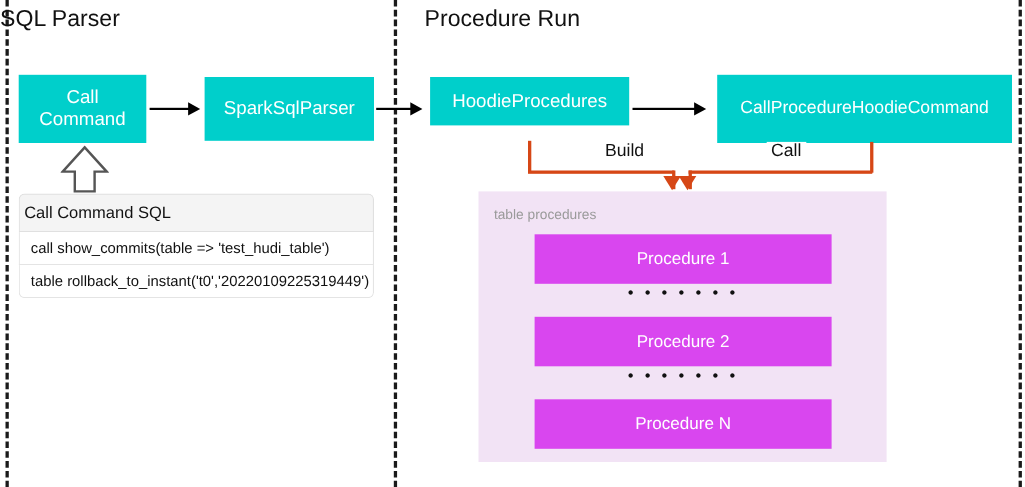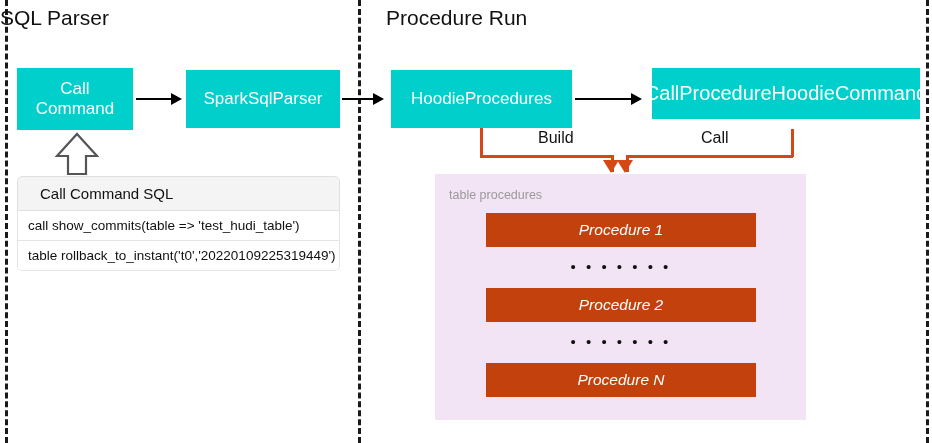--- a/index.html
+++ b/index.html
@@ -49,22 +49,22 @@
     align-items: center;
     justify-content: center;
     text-align: center;
     font-size: 17px;
     line-height: 1.18;
     box-sizing: border-box;
     white-space: pre-line;
   }
   #node-call-command { left: 17px;  top: 68px; width: 116px; height: 62px; }
   #node-spark-parser { left: 186px; top: 70px; width: 154px; height: 58px; }
-  #node-hoodie-procs { left: 391px; top: 70px; width: 181px; height: 58px; }
-  #node-call-proc-cmd{ left: 652px; top: 68px; width: 268px; height: 51px; font-size: 20px;}
+  #node-hoodie-procs { left: 391px; top: 70px; width: 181px; height: 44px; }
+  #node-call-proc-cmd{ left: 652px; top: 68px; width: 268px; height: 62px; font-size: 16px;}
 
   
   .arrow-line {
     position: absolute;
     height: 0;
     border-top: 2.5px solid #000000;
   }
   .arrow-head {
     position: absolute;
     width: 0; height: 0;
@@ -97,21 +97,21 @@
     border-radius: 5px;
     overflow: hidden;
     box-sizing: border-box;
     font-size: 14.5px;
     color: #111111;
   }
   .sql-header {
     background: #f4f4f4;
     border: 1px solid #e0e0e0;
     border-radius: 5px 5px 0 0;
-    padding: 8px 22px;
+    padding: 8px 4px;
     font-size: 15px;
   }
   .sql-row {
     background: #ffffff;
     border: 1px solid #e4e4e4;
     border-top: none;
     padding: 7px 10px;
     font-size: 13.5px;
     white-space: nowrap;
   }
@@ -147,21 +147,21 @@
   #call-head     { left: 617px; top: 160px; }
 
   .edge-label {
     position: absolute;
     font-size: 16px;
     color: #111111;
     background: #ffffff;
     padding: 0 4px;
     white-space: nowrap;
   }
-  #label-build { left: 534px; top: 129px; }
+  #label-build { left: 546px; top: 129px; }
   #label-call  { left: 697px; top: 129px; }
 
   
   #user-proc-panel {
     position: absolute;
     left: 435px;
     top: 174px;
     width: 371px;
     height: 246px;
     background: #F2E3F5;
@@ -170,28 +170,27 @@
     position: absolute;
     left: 14px;
     top: 14px;
     font-size: 12.5px;
     color: #9a9a9a;
   }
   .proc-bar {
     position: absolute;
     left: 51px;
     width: 270px;
-    height: 34px;
-    background: #c2410c;
+    height: 45px;
+    background: #d946ef;
     color: #ffffff;
     font-size: 15.5px;
     display: flex;
     align-items: center;
     justify-content: center;
-    font-style: italic;
   }
   #proc-bar-0 { top: 39px;  }
   #proc-bar-1 { top: 114px; }
   #proc-bar-2 { top: 189px; }
 
   .proc-dots {
     position: absolute;
     left: 51px;
     width: 270px;
     text-align: center;

